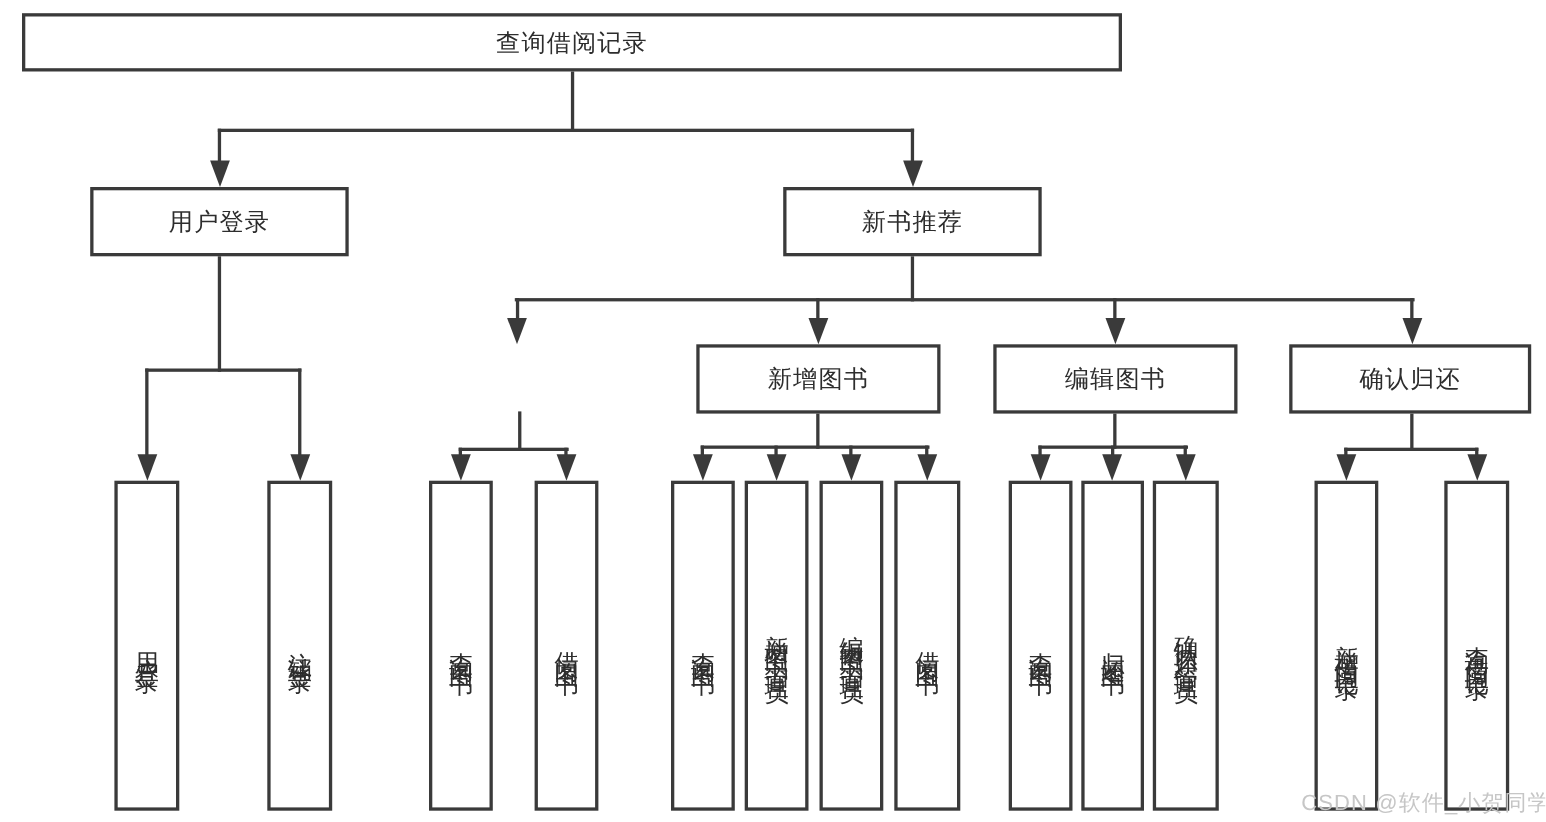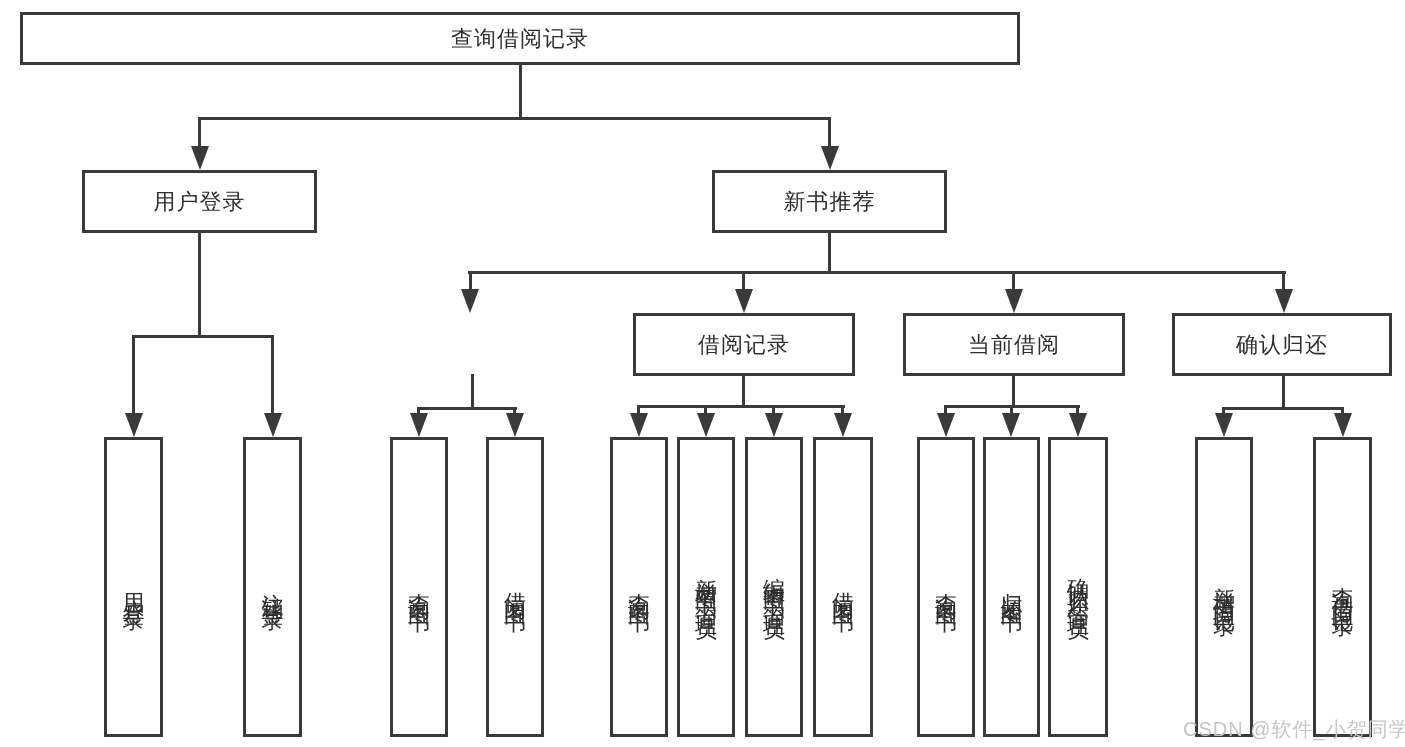--- a/index.html
+++ b/index.html
@@ -96,24 +96,24 @@
   </div>
 
   <div class="box hbox" style="left:82px;top:170px;width:235px;height:63px">
     <span class="lbl">用户登录</span>
   </div>
   <div class="box hbox" style="left:712px;top:170px;width:235px;height:63px">
     <span class="lbl">新书推荐</span>
   </div>
 
   <div class="box hbox" style="left:633px;top:313px;width:222px;height:63px">
-    <span class="lbl">借阅记录</span>
+    <span class="lbl">新增图书</span>
   </div>
   <div class="box hbox" style="left:903px;top:313px;width:222px;height:63px">
-    <span class="lbl">当前借阅</span>
+    <span class="lbl">编辑图书</span>
   </div>
   <div class="box hbox" style="left:1172px;top:313px;width:220px;height:63px">
     <span class="lbl">确认归还</span>
   </div>
 
   <div class="box vbox" style="left:104px;top:437px;width:59px;height:300px">
     <span class="lbl">用户登录</span>
   </div>
   <div class="box vbox" style="left:243px;top:437px;width:59px;height:300px">
     <span class="lbl">注销登录</span>

